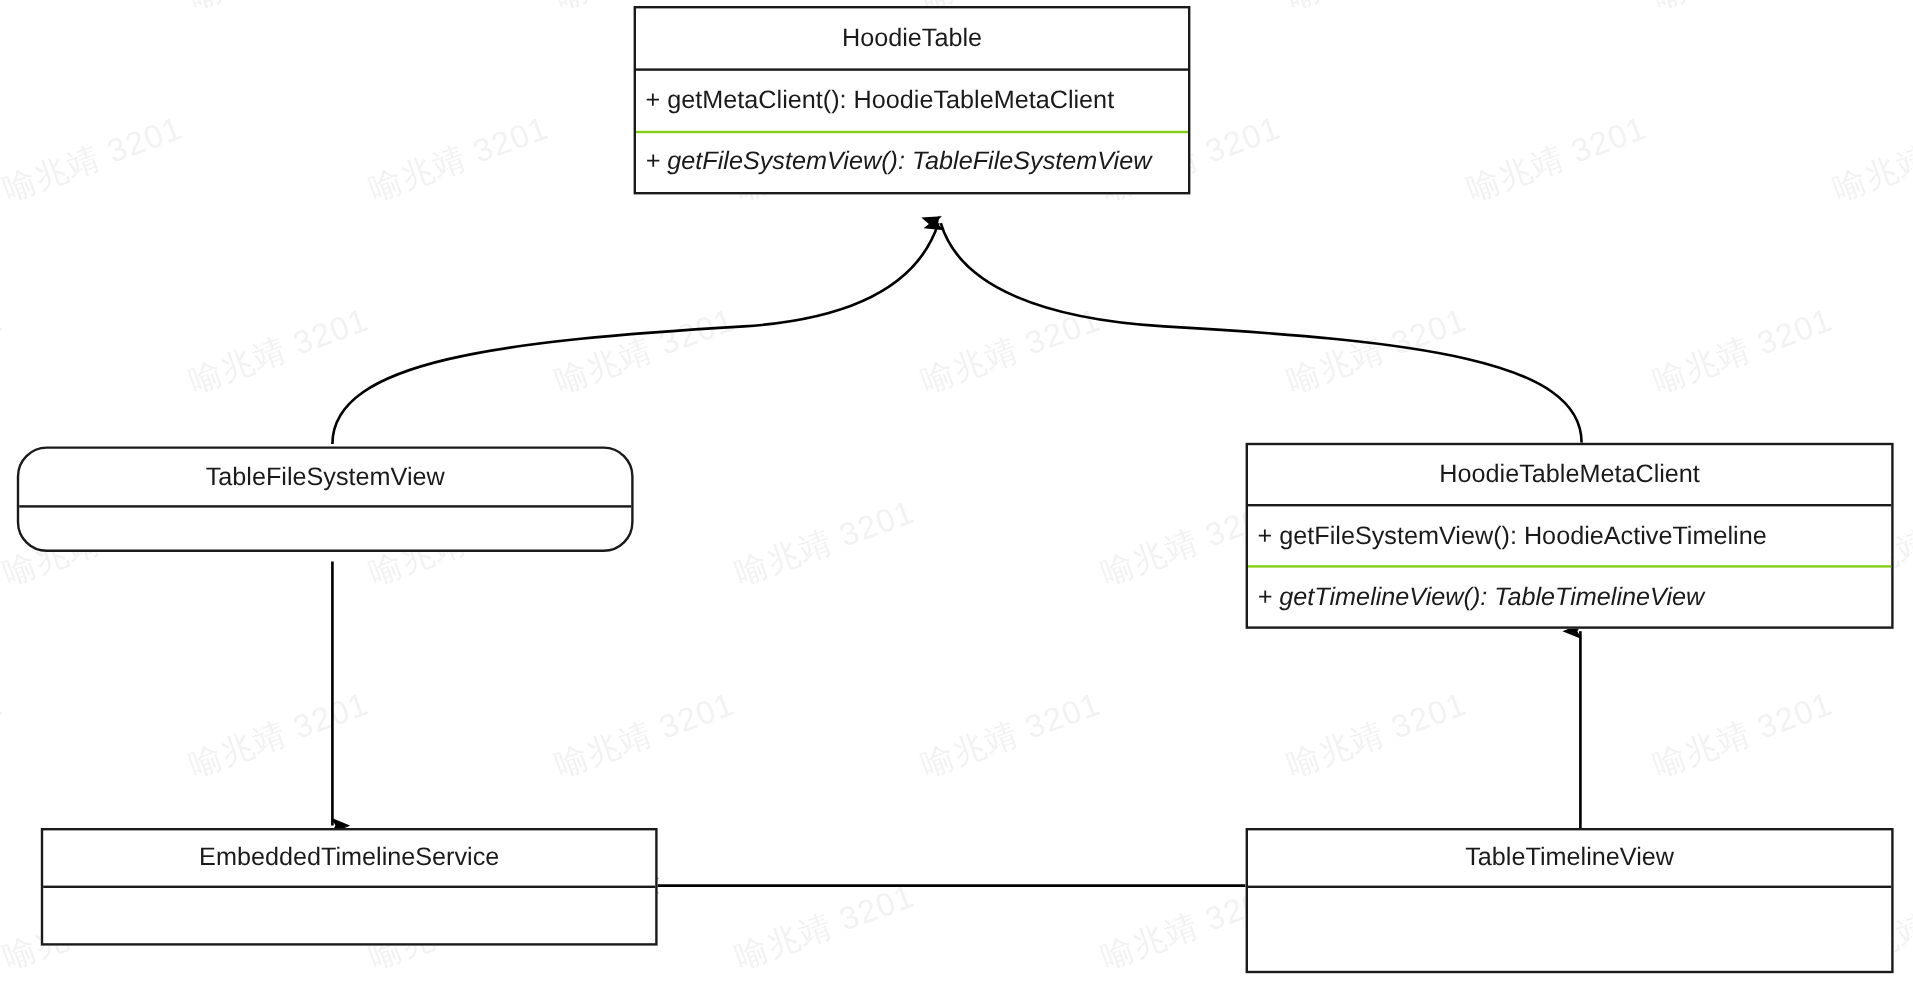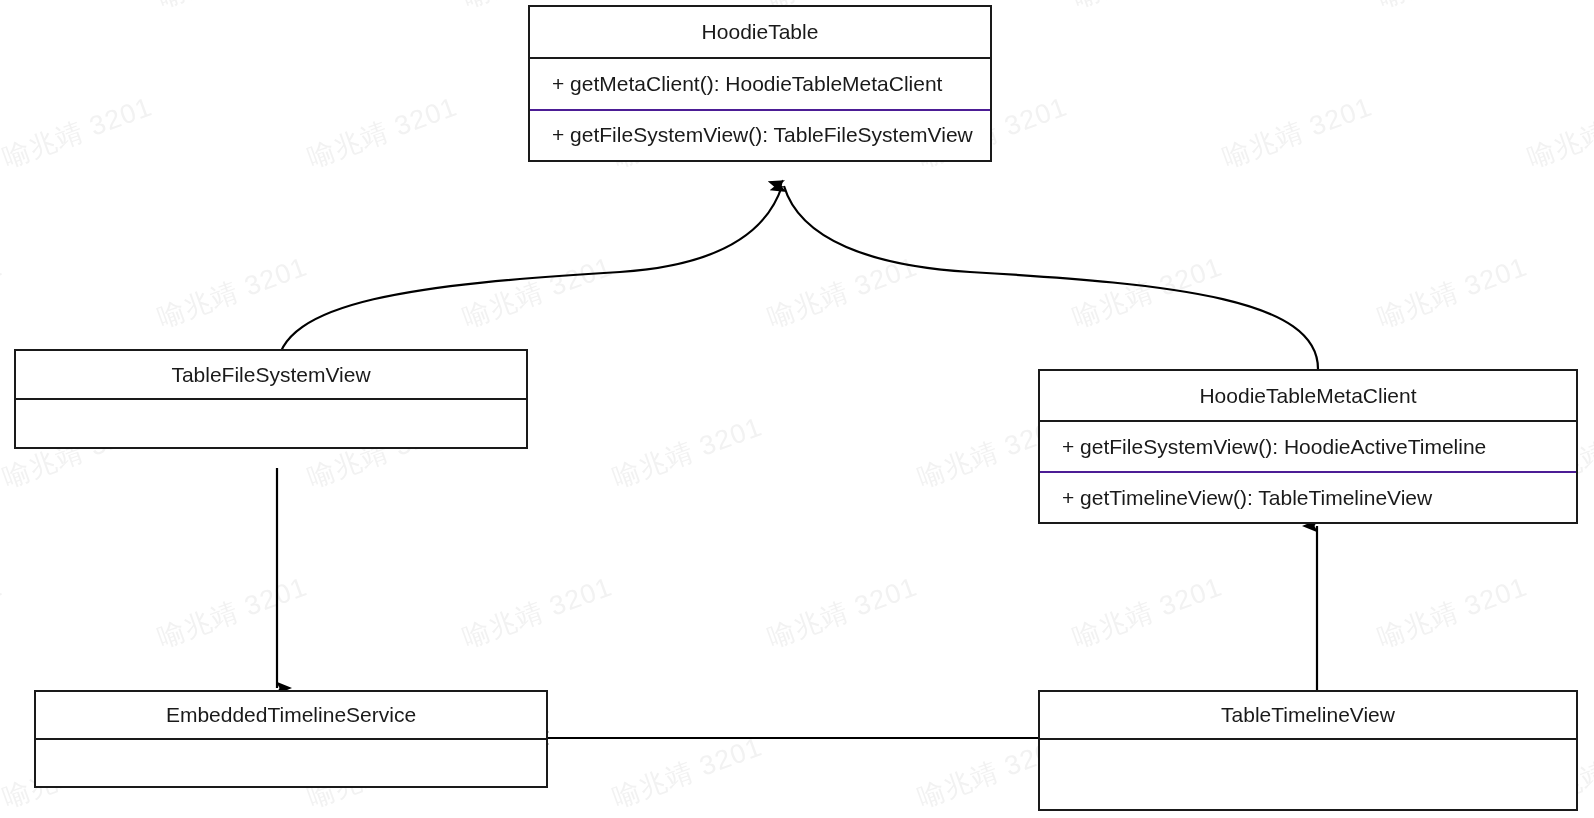--- a/index.html
+++ b/index.html
@@ -72,37 +72,38 @@
   .uml-members {
     box-sizing: border-box;
     display: flex;
     flex-direction: column;
     justify-content: center;
   }
   .uml-member {
     box-sizing: border-box;
     display: flex;
     align-items: center;
-    padding-left: 22px;
+    padding-left: 8px;
     font-size: 21px;
     color: #1a1a1a;
     white-space: nowrap;
     flex: 1 1 0;
   }
   .uml-member + .uml-member {
-    border-top: 2px solid #4c1d95;
+    border-top: 2px solid #84cc16;
+    font-style: italic;
   }
   .uml-members.empty { min-height: 0; }
 
   
   #class-hoodie-table       { left: 528px;  top: 5px;  width: 464px; height: 157px; }
   #class-hoodie-table .uml-name    { height: 52px; }
   #class-hoodie-table .uml-members { height: 101px; }
 
-  #class-table-file-system-view { left: 14px; top: 349px; width: 514px; height: 100px; }
+  #class-table-file-system-view { left: 14px; top: 372px; width: 514px; height: 88px; border-radius: 25px; }
   #class-table-file-system-view .uml-name    { height: 49px; }
   #class-table-file-system-view .uml-members { height: 45px; }
 
   #class-hoodie-table-meta-client { left: 1038px; top: 369px; width: 540px; height: 155px; }
   #class-hoodie-table-meta-client .uml-name    { height: 51px; }
   #class-hoodie-table-meta-client .uml-members { height: 100px; }
 
   #class-embedded-timeline-service { left: 14px; top: 690px; width: 514px; height: 98px; margin-left: 20px; }
   #class-embedded-timeline-service .uml-name    { height: 48px; }
   #class-embedded-timeline-service .uml-members { height: 46px; }

